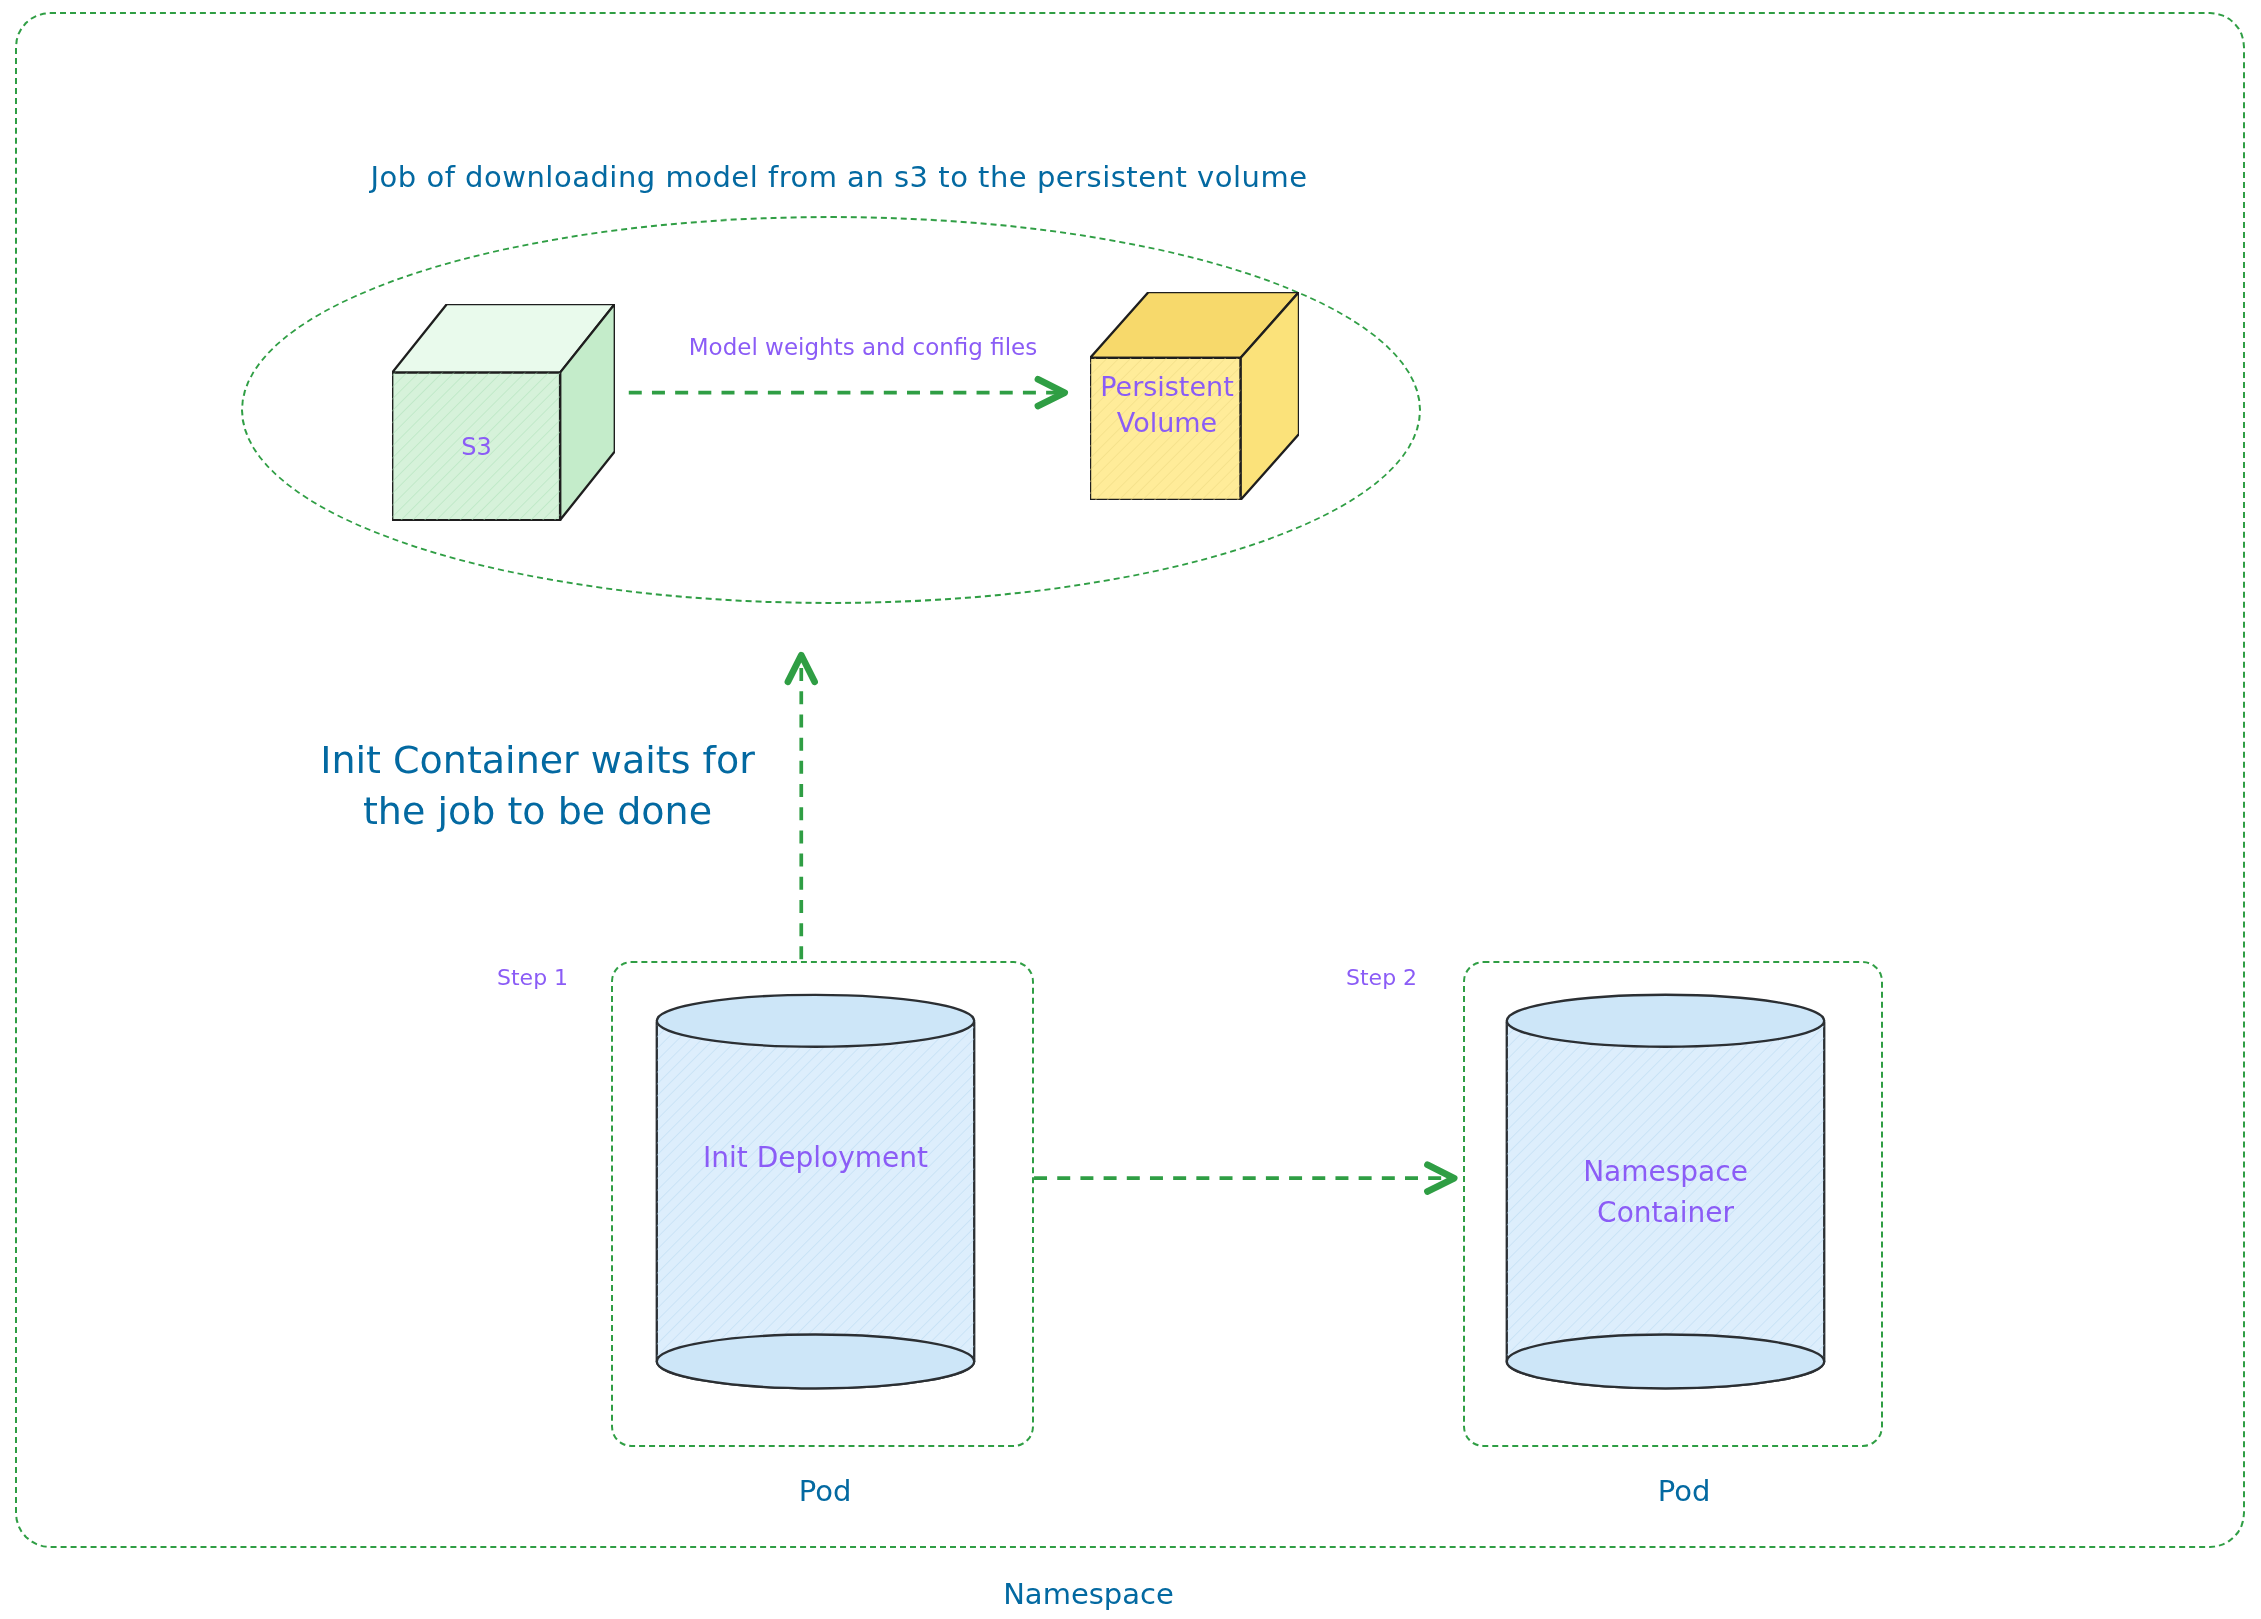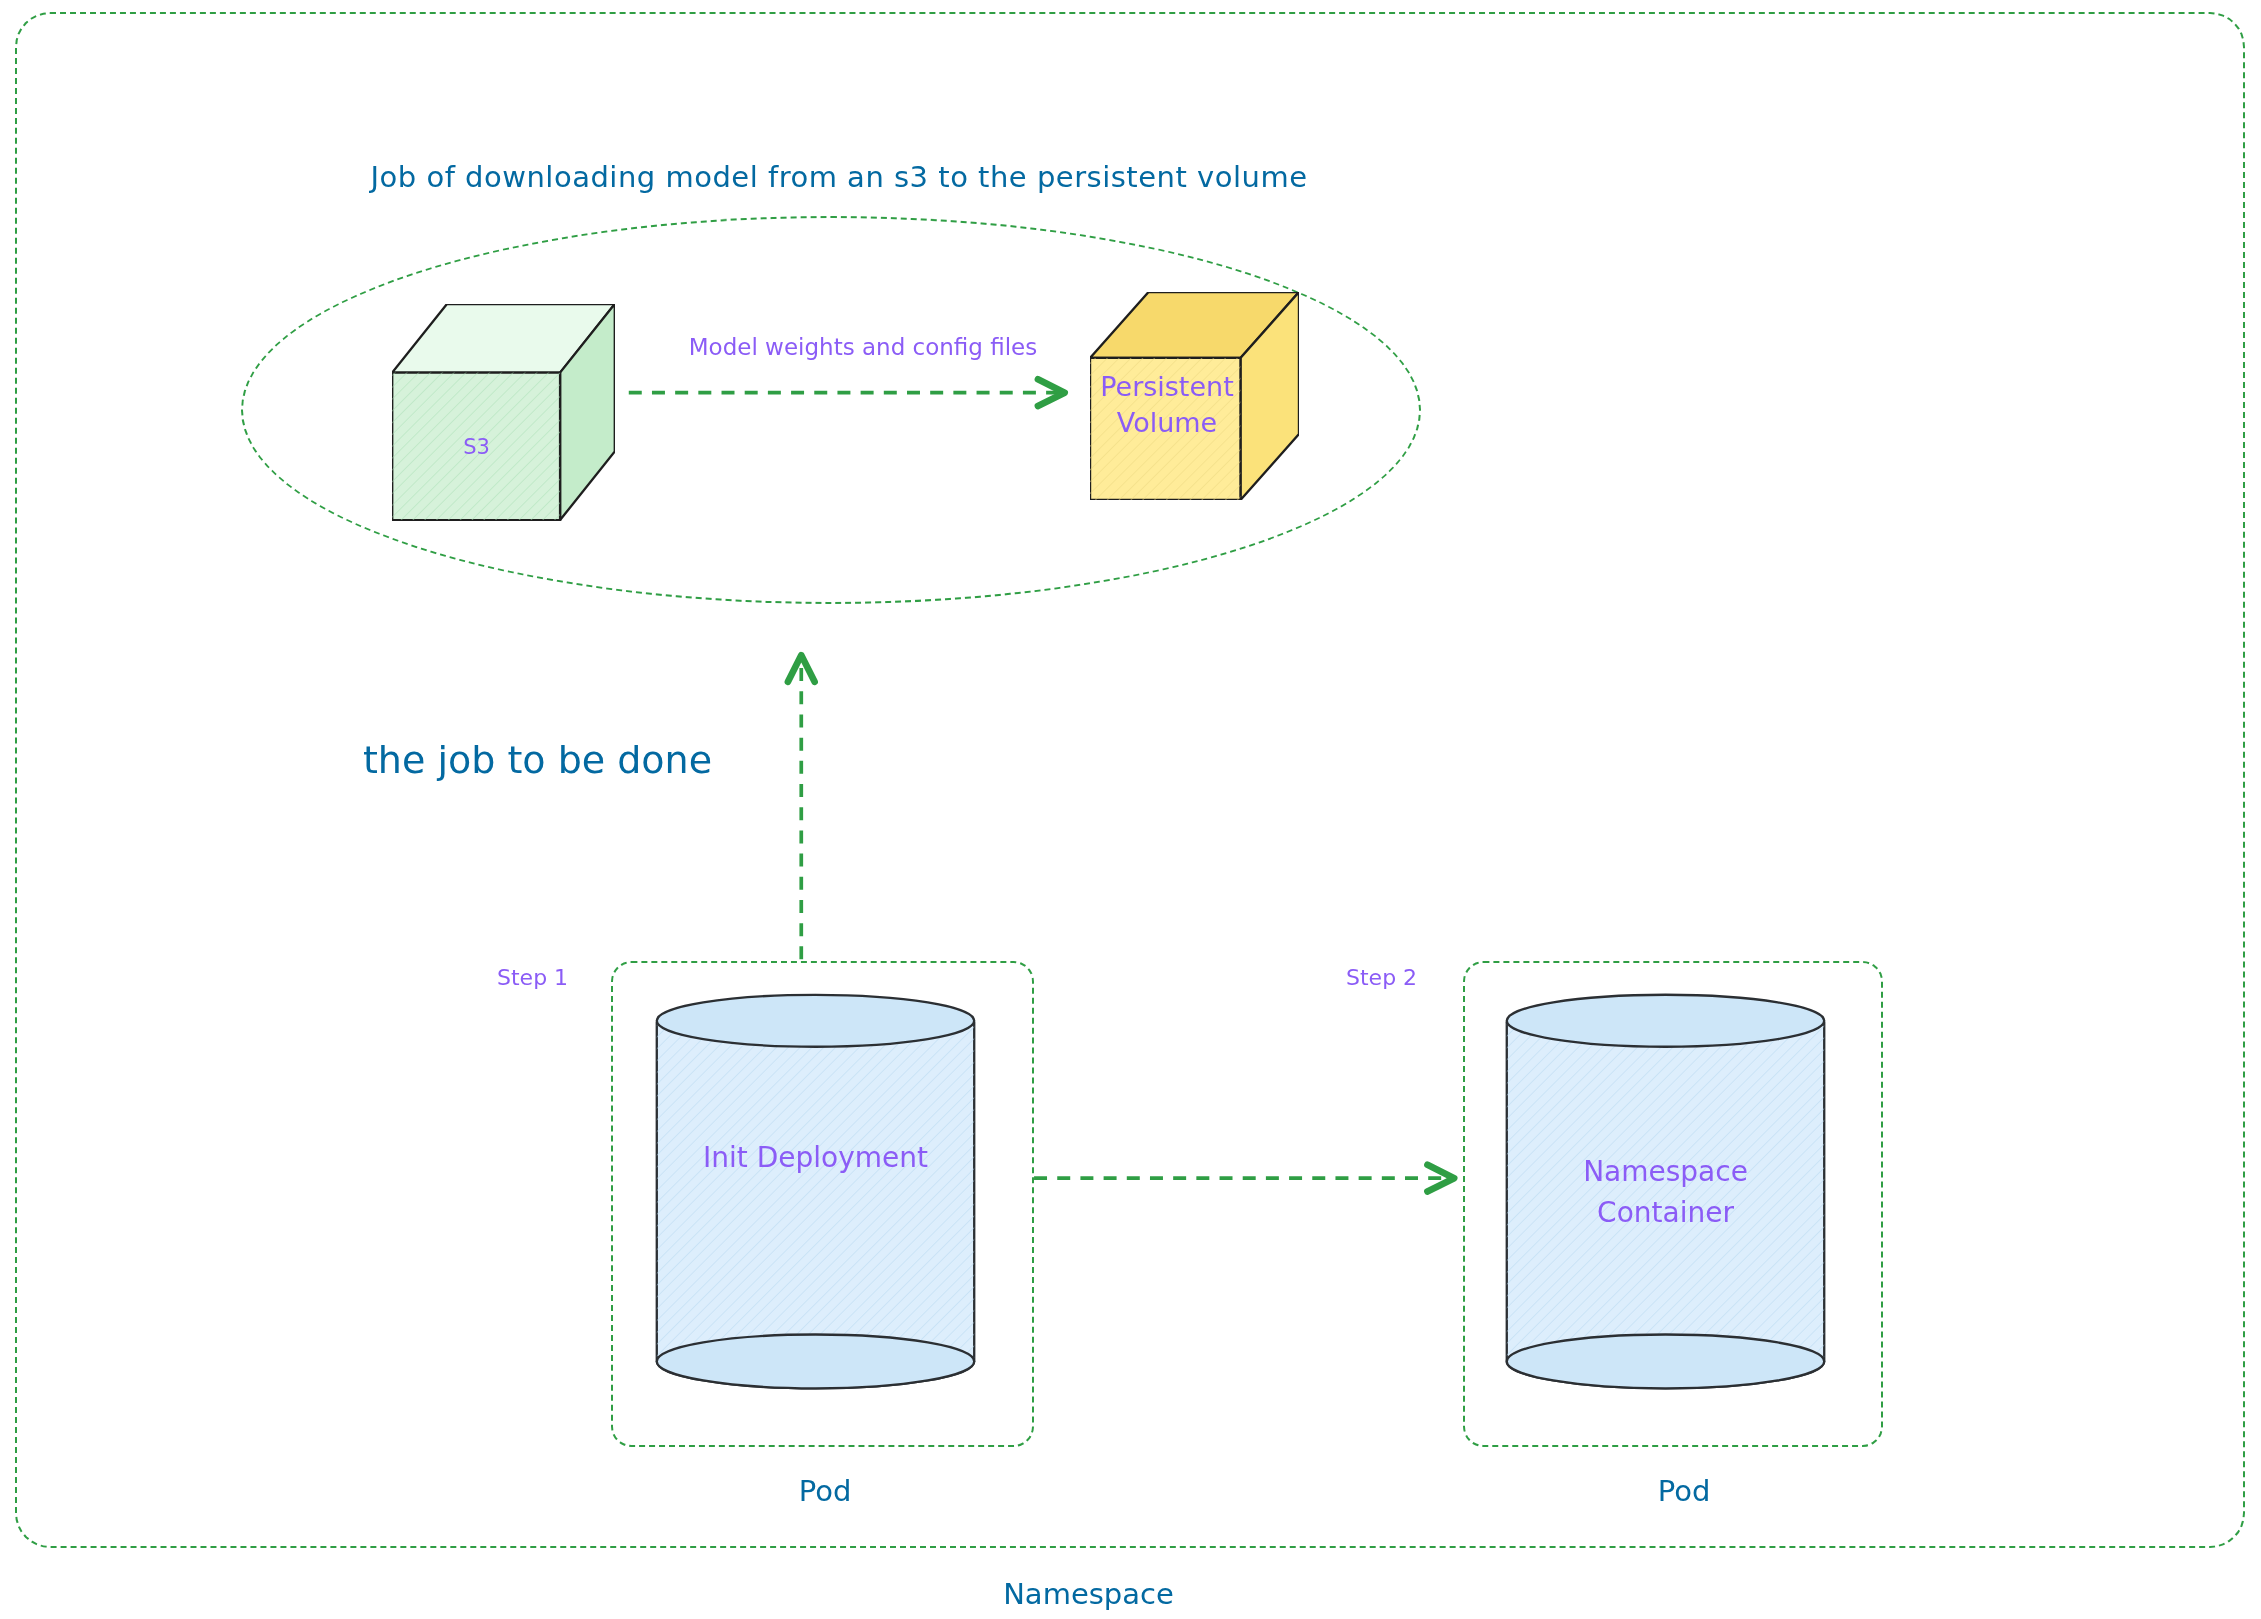--- a/index.html
+++ b/index.html
@@ -26,21 +26,21 @@
     font-size: 29px; letter-spacing: 0.5px;
   }
   .job-ellipse {
     left: 241px; top: 216px; width: 1176px; height: 384px;
     border: 2.8px dashed #2f9e44; border-radius: 50%;
   }
   .s3-cube-svg { left: 392px; top: 304px; }
   .s3-label {
     left: 392px; top: 373px; width: 169px; height: 148px;
     display: flex; align-items: center; justify-content: center;
-    font-size: 21px;
+    font-size: 24px;
   }
   .pv-cube-svg { left: 1090px; top: 292px; }
   .pv-label {
     left: 1087px; top: 369px; width: 160px;
     font-size: 27px; line-height: 1.35;
   }
   .arrow-label {
     left: 659px; top: 334px; width: 408px;
     font-size: 23px;
   }
@@ -112,20 +112,21 @@
     <polygon points="0,71 162,71 162,224 0,224" fill="url(#hatchYellow)"></polygon>
   </svg>
   <div class="abs pv-label ink center">
     <div>Persistent</div>
     <div>Volume</div>
   </div>
 
   <div class="abs arrow-label ink center">Model weights and config files</div>
 
   <div class="abs wait-note green center">
+    <div>Init Container waits for</div>
     <div>the job to be done</div>
   </div>
 
   <div class="abs step-label step-1 ink">Step 1</div>
   <div class="abs step-label step-2 ink">Step 2</div>
 
   <div class="abs pod-box pod-box-1"></div>
   <svg class="abs cyl-1" width="323" height="401" viewBox="0 0 348 432">
     <defs>
       <pattern id="hatchBlue1" width="9" height="9" patternUnits="userSpaceOnUse" patternTransform="rotate(45)">

